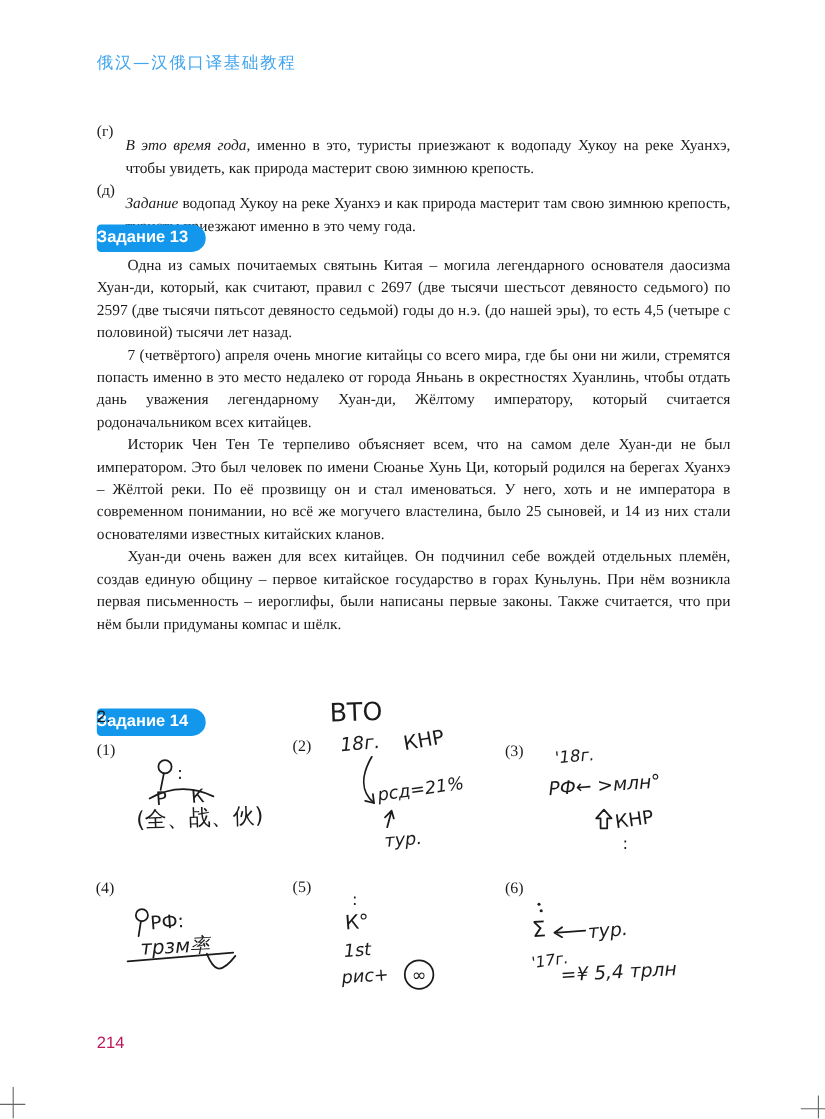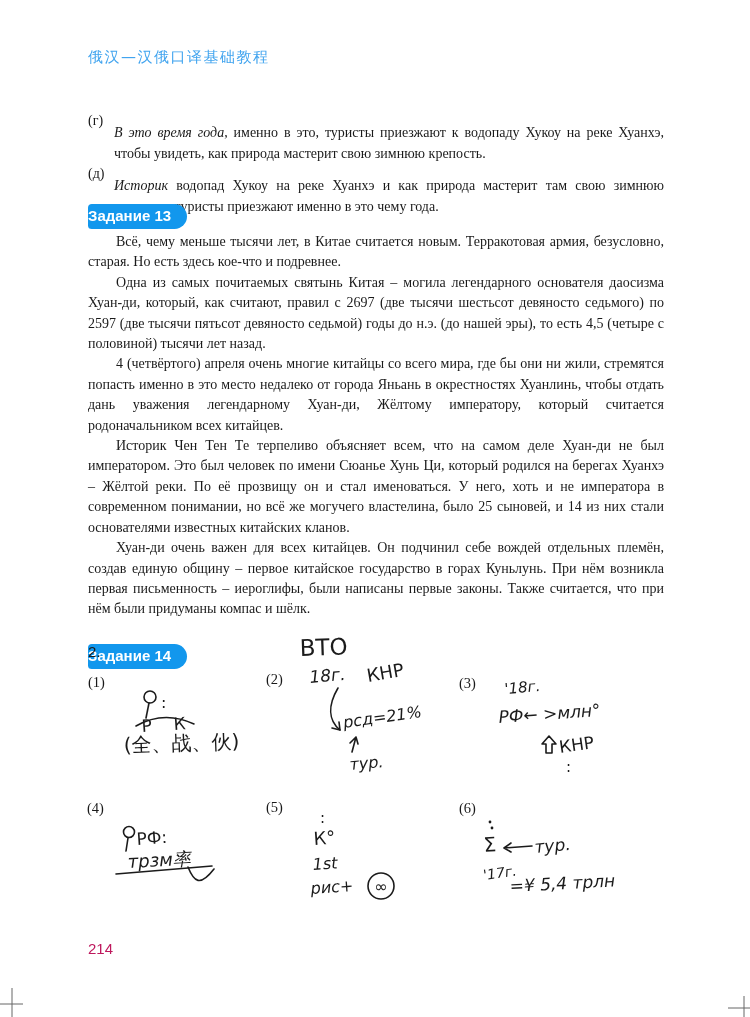--- a/index.html
+++ b/index.html
@@ -62,30 +62,29 @@
 
   <div class="header-title">俄汉—汉俄口译基础教程</div>
 
   <div class="items">
     <div class="item">
       <span class="item-label">(г)</span>
       <div class="item-text"><span class="lead-italic">В это время года</span><span>, именно в это, туристы приезжают к водопаду Хукоу на реке Хуанхэ, чтобы увидеть, как природа мастерит свою зимнюю крепость.</span></div>
     </div>
     <div class="item">
       <span class="item-label">(д)</span>
-      <div class="item-text"><span class="lead-italic">Историк</span><span> водопад Хукоу на реке Хуанхэ и как природа мастерит там свою зимнюю крепость, туристы приезжают именно в это чему года.</span></div>
+      <div class="item-text"><span class="lead-italic">Задание</span><span> водопад Хукоу на реке Хуанхэ и как природа мастерит там свою зимнюю крепость, туристы приезжают именно в это чему года.</span></div>
     </div>
   </div>
 
   <div class="badge badge-13">Задание 13</div>
 
   <div class="paragraphs">
-    <p>Всё, чему меньше тысячи лет, в Китае считается новым. Терракотовая армия, безусловно, старая. Но есть здесь кое-что и подревнее.</p>
     <p>Одна из самых почитаемых святынь Китая – могила легендарного основателя даосизма Хуан-ди, который, как считают, правил с 2697 (две тысячи шестьсот девяносто седьмого) по 2597 (две тысячи пятьсот девяносто седьмой) годы до н.э. (до нашей эры), то есть 4,5 (четыре с половиной) тысячи лет назад.</p>
-    <p>4 (четвёртого) апреля очень многие китайцы со всего мира, где бы они ни жили, стремятся попасть именно в это место недалеко от города Яньань в окрестностях Хуанлинь, чтобы отдать дань уважения легендарному Хуан-ди, Жёлтому императору, который считается родоначальником всех китайцев.</p>
+    <p>7 (четвёртого) апреля очень многие китайцы со всего мира, где бы они ни жили, стремятся попасть именно в это место недалеко от города Яньань в окрестностях Хуанлинь, чтобы отдать дань уважения легендарному Хуан-ди, Жёлтому императору, который считается родоначальником всех китайцев.</p>
     <p>Историк Чен Тен Те терпеливо объясняет всем, что на самом деле Хуан-ди не был императором. Это был человек по имени Сюанье Хунь Ци, который родился на берегах Хуанхэ – Жёлтой реки. По её прозвищу он и стал именоваться. У него, хоть и не императора в современном понимании, но всё же могучего властелина, было 25 сыновей, и 14 из них стали основателями известных китайских кланов.</p>
     <p>Хуан-ди очень важен для всех китайцев. Он подчинил себе вождей отдельных племён, создав единую общину – первое китайское государство в горах Куньлунь. При нём возникла первая письменность – иероглифы, были написаны первые законы. Также считается, что при нём были придуманы компас и шёлк.</p>
   </div>
 
   <div class="badge badge-14">Задание 14</div>
 
   <div class="ex-number">2.</div>
 
   <div class="note-label lbl-1">(1)</div>
   <div class="note-label lbl-2">(2)</div>

